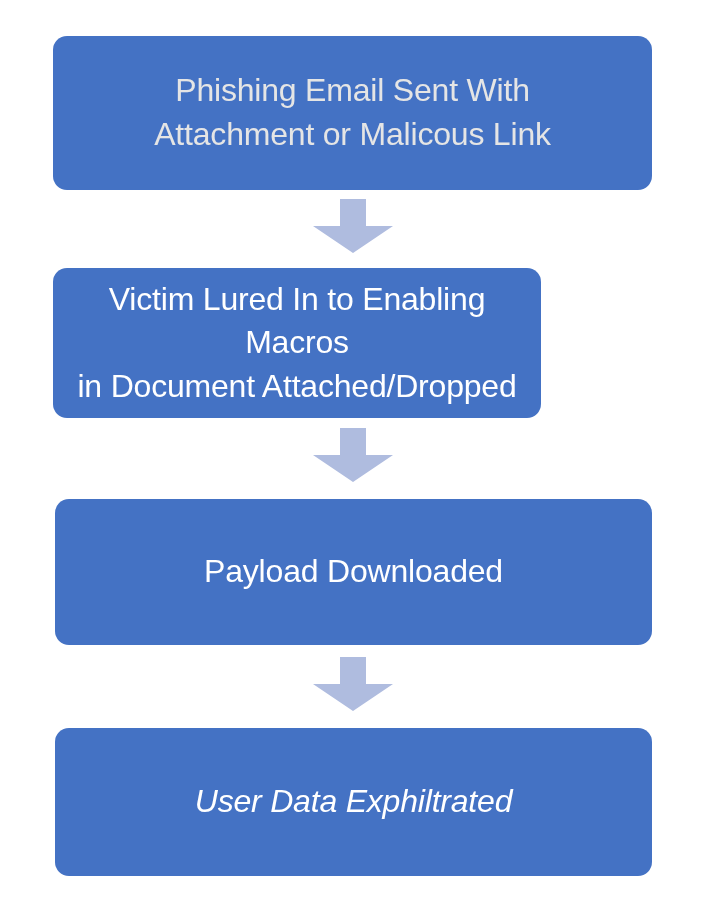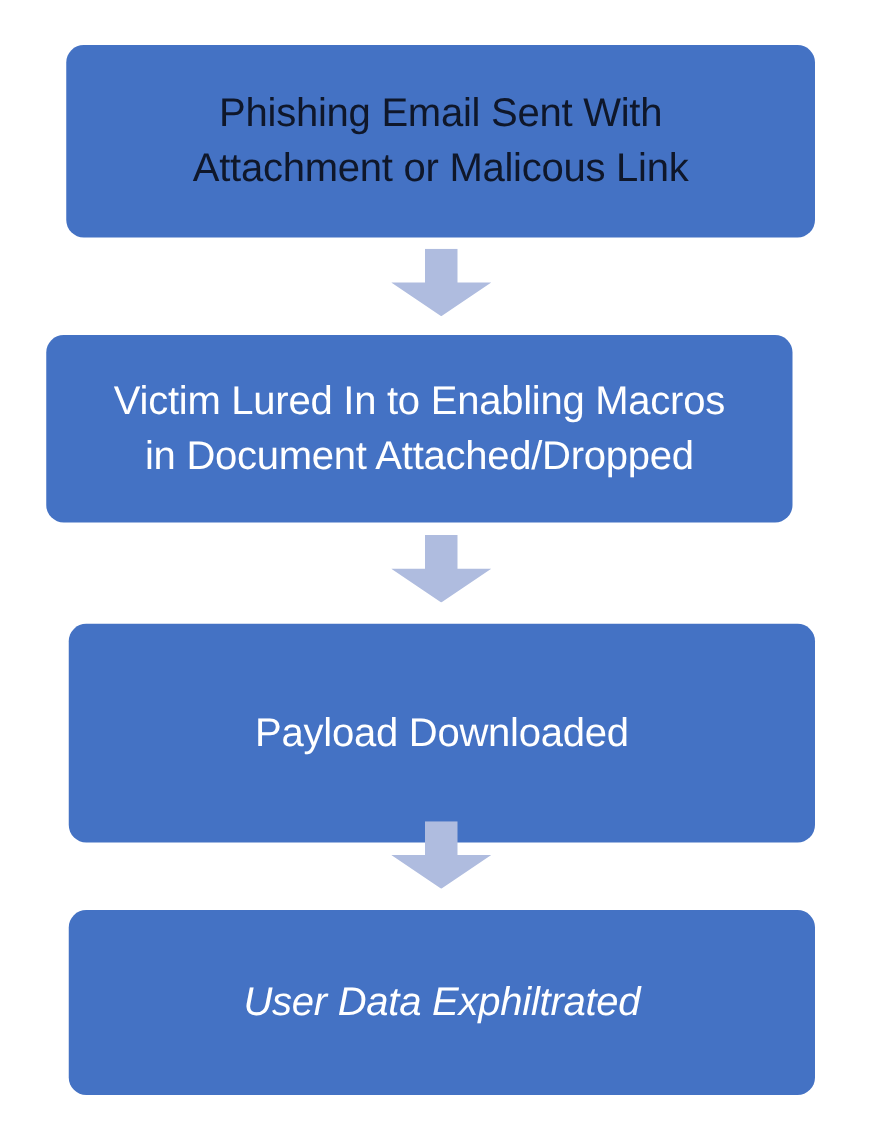--- a/index.html
+++ b/index.html
@@ -39,22 +39,22 @@
     font-size: 32px;
     font-weight: 400;
     line-height: 1.36;
     letter-spacing: -0.2px;
     white-space: pre-line;
     padding: 0 14px;
   }
 
   
   #node-1 { left: 53px;  top: 36px;  width: 599px; height: 154px; }
-  #node-2 { left: 37px;  top: 268px; width: 597px; height: 150px; }
-  #node-3 { left: 55px;  top: 499px; width: 597px; height: 175px; }
+  #node-2 { left: 53px;  top: 268px; width: 488px; height: 150px; }
+  #node-3 { left: 55px;  top: 499px; width: 597px; height: 146px; }
   #node-4 { left: 55px;  top: 728px; width: 597px; height: 148px; font-style: italic; }
 
   
   .connector {
     position: absolute;
     width: 80px;
     height: 54px;
   }
   .connector svg {
     display: block;
@@ -65,21 +65,21 @@
   #connector-1 { left: 313px; top: 199px; }
   #connector-2 { left: 313px; top: 428px; }
   #connector-3 { left: 313px; top: 657px; }
 </style>
 </head>
 <body style="background: rgb(255, 255, 255);">
 
 <div id="flowchart">
 
   <div class="node" id="node-1" style="background: rgb(68, 114, 196);">
-    <span class="node-label" style="color: #0f172a;">Phishing Email Sent With
+    <span class="node-label" style="color: #e5e5e5;">Phishing Email Sent With
 Attachment or Malicous Link</span>
   </div>
 
   <div class="connector" id="connector-1">
     <svg viewBox="0 0 80 54" xmlns="http://www.w3.org/2000/svg">
       <polygon points="27,0 53,0 53,27 80,27 40,54 0,27 27,27" fill="#AFBCDF"></polygon>
     </svg>
   </div>
 
   <div class="node" id="node-2" style="background: rgb(68, 114, 196);">

